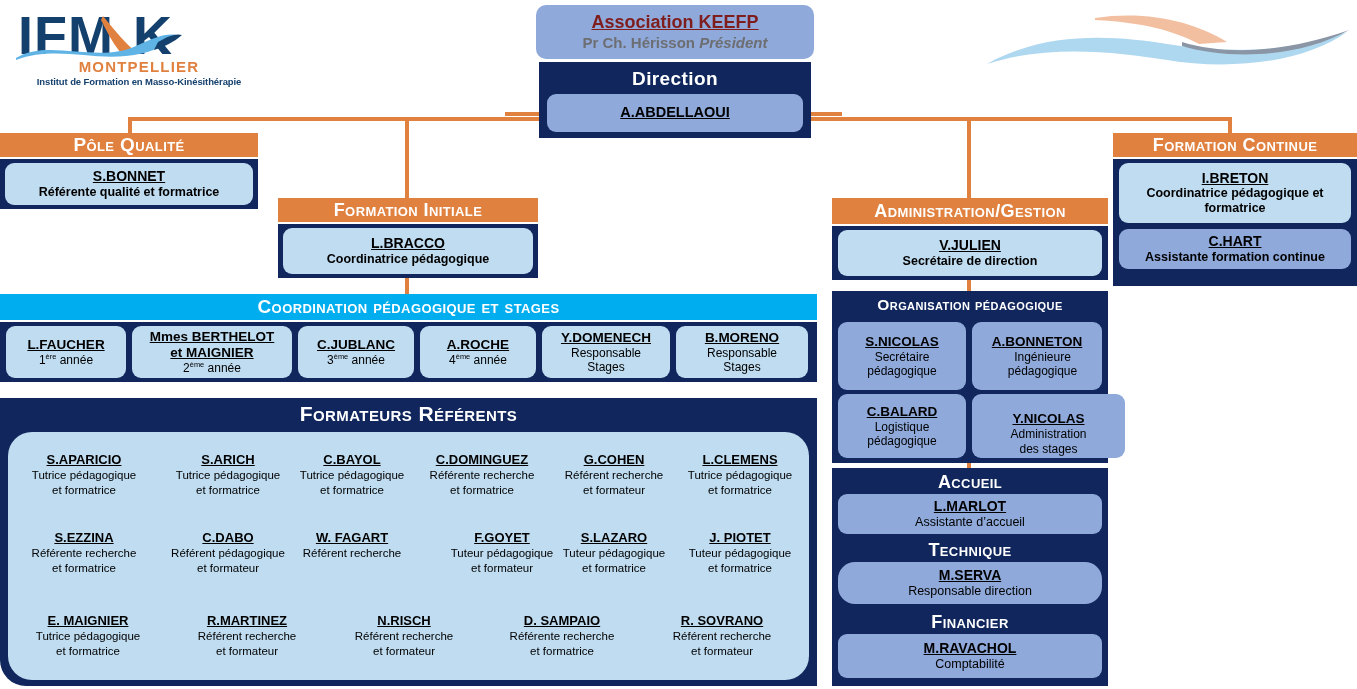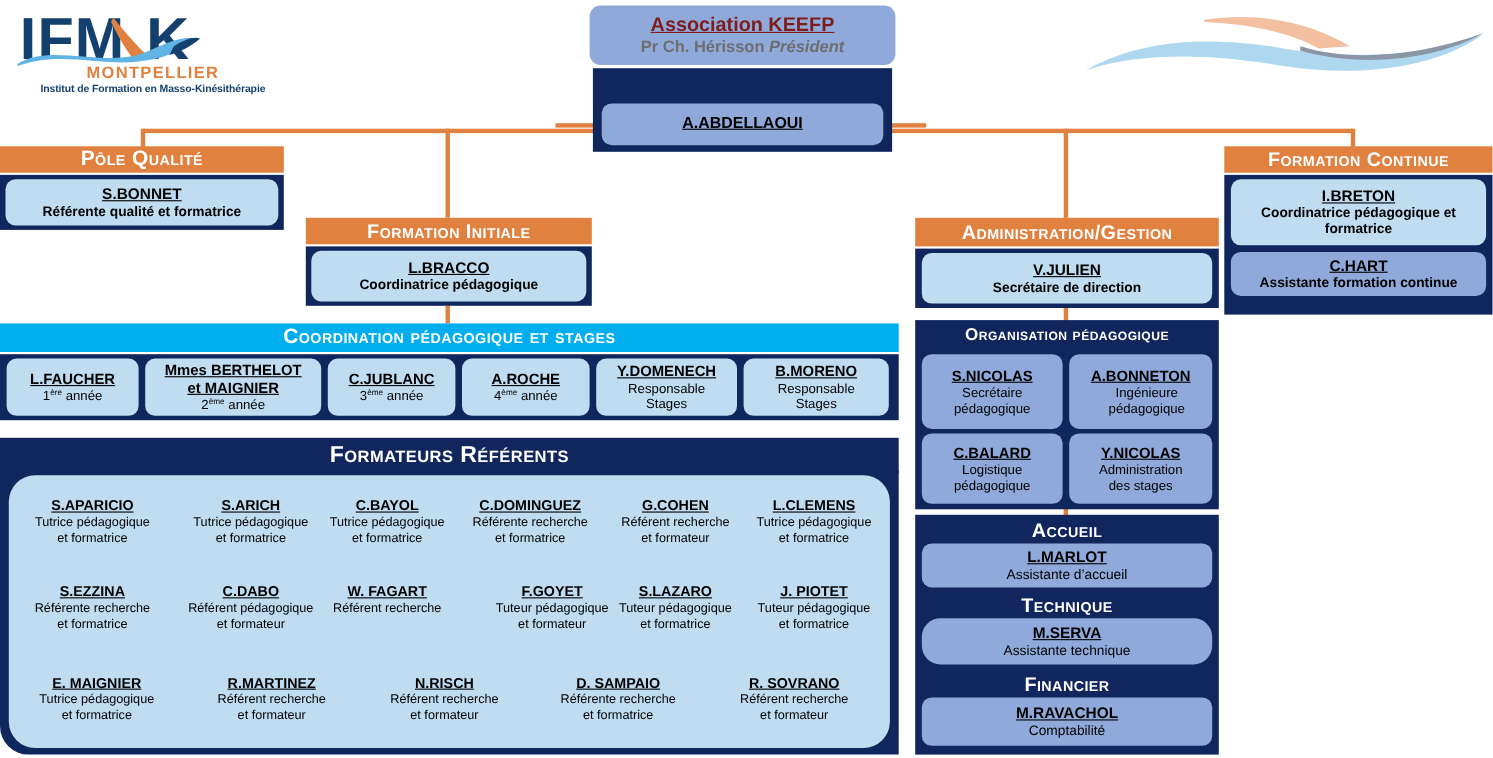--- a/index.html
+++ b/index.html
@@ -113,20 +113,21 @@
 
   <div class="card card-mid" style="left:536px; top:5px; width:278px; height:54px; border-radius:10px;">
     <div class="nm" style="font-size:18px; color:#7f1d1d;">Association KEEFP</div>
     <div class="rl" style="font-size:15px; color:#6d6e71; font-weight:700;">
       <span>Pr Ch. Hérisson</span>
       <i style="font-weight:700;">Président</i>
     </div>
   </div>
 
   <div class="panel" style="left:539px; top:62px; width:272px; height:76px;"></div>
+  <div class="hdr" style="left:539px; top:64px; width:272px; height:30px; font-size:19px; background:transparent; font-variant:normal;">Direction</div>
   <div class="card card-mid" style="left:547px; top:94px; width:256px; height:38px;">
     <div class="nm" style="font-size:14.5px;">A.ABDELLAOUI</div>
   </div>
 
   <div class="hdr hdr-orange" style="left:0px; top:133px; width:258px; height:24px; font-size:19px;">Pôle Qualité</div>
   <div class="panel" style="left:0px; top:159px; width:258px; height:50px;"></div>
   <div class="card card-light bold-role" style="left:5px; top:163px; width:248px; height:42px;">
     <div class="nm" style="font-size:14px;">S.BONNET</div>
     <div class="rl" style="font-size:12.5px;">Référente qualité et formatrice</div>
   </div>
@@ -262,33 +263,33 @@
       <div class="rl" style="font-size: 12px;">Secrétaire<br>pédagogique</div>
     </div>
     <div class="card card-mid" style="left: 972px; top: 322px; width: 130px; height: 68px;">
       <div class="nm" style="font-size: 13.5px;">A.BONNETON</div>
       <div class="rl" style="font-size: 12px; margin-left: 11px;">Ingénieure<br>pédagogique</div>
     </div>
     <div class="card card-mid" style="left: 838px; top: 394px; width: 128px; height: 64px;">
       <div class="nm" style="font-size: 13.5px;">C.BALARD</div>
       <div class="rl" style="font-size: 12px;">Logistique<br>pédagogique</div>
     </div>
-    <div class="card card-mid" style="left: 972px; top: 394px; width: 130px; height: 64px;">
+    <div class="card card-mid" style="left: 972px; top: 394px; width: 153px; height: 64px; justify-content: flex-end;">
       <div class="nm" style="font-size: 13.5px;">Y.NICOLAS</div>
       <div class="rl" style="font-size: 12px;">Administration<br>des stages</div>
     </div>
     <div class="hdr" style="left: 832px; top: 470px; width: 276px; height: 24px; font-size: 18px; background: transparent;">Accueil</div>
     <div class="card card-mid" style="left: 838px; top: 494px; width: 264px; height: 40px;">
       <div class="nm" style="font-size: 14px;">L.MARLOT</div>
       <div class="rl" style="font-size: 12.5px;">Assistante d’accueil</div>
     </div>
     <div class="hdr" style="left: 832px; top: 538px; width: 276px; height: 24px; font-size: 18px; background: transparent;">Technique</div>
     <div class="card card-mid" style="left: 838px; top: 562px; width: 264px; height: 42px; border-radius: 17px;">
       <div class="nm" style="font-size: 14px;">M.SERVA</div>
-      <div class="rl" style="font-size: 12.5px;">Assistante technique</div>
+      <div class="rl" style="font-size: 12.5px;">Responsable direction</div>
     </div>
     <div class="hdr" style="left: 832px; top: 610px; width: 276px; height: 24px; font-size: 18px; background: transparent;">Financier</div>
     <div class="card card-mid" style="left: 838px; top: 634px; width: 264px; height: 44px;">
       <div class="nm" style="font-size: 14px;">M.RAVACHOL</div>
       <div class="rl" style="font-size: 12.5px;">Comptabilité</div>
     </div>
     <div class="card card-light bold-role" style="left: 1119px; top: 163px; width: 232px; height: 60px;">
       <div class="nm" style="font-size: 14px;">I.BRETON</div>
       <div class="rl" style="font-size: 12.5px;">Coordinatrice pédagogique et formatrice</div>
     </div>

